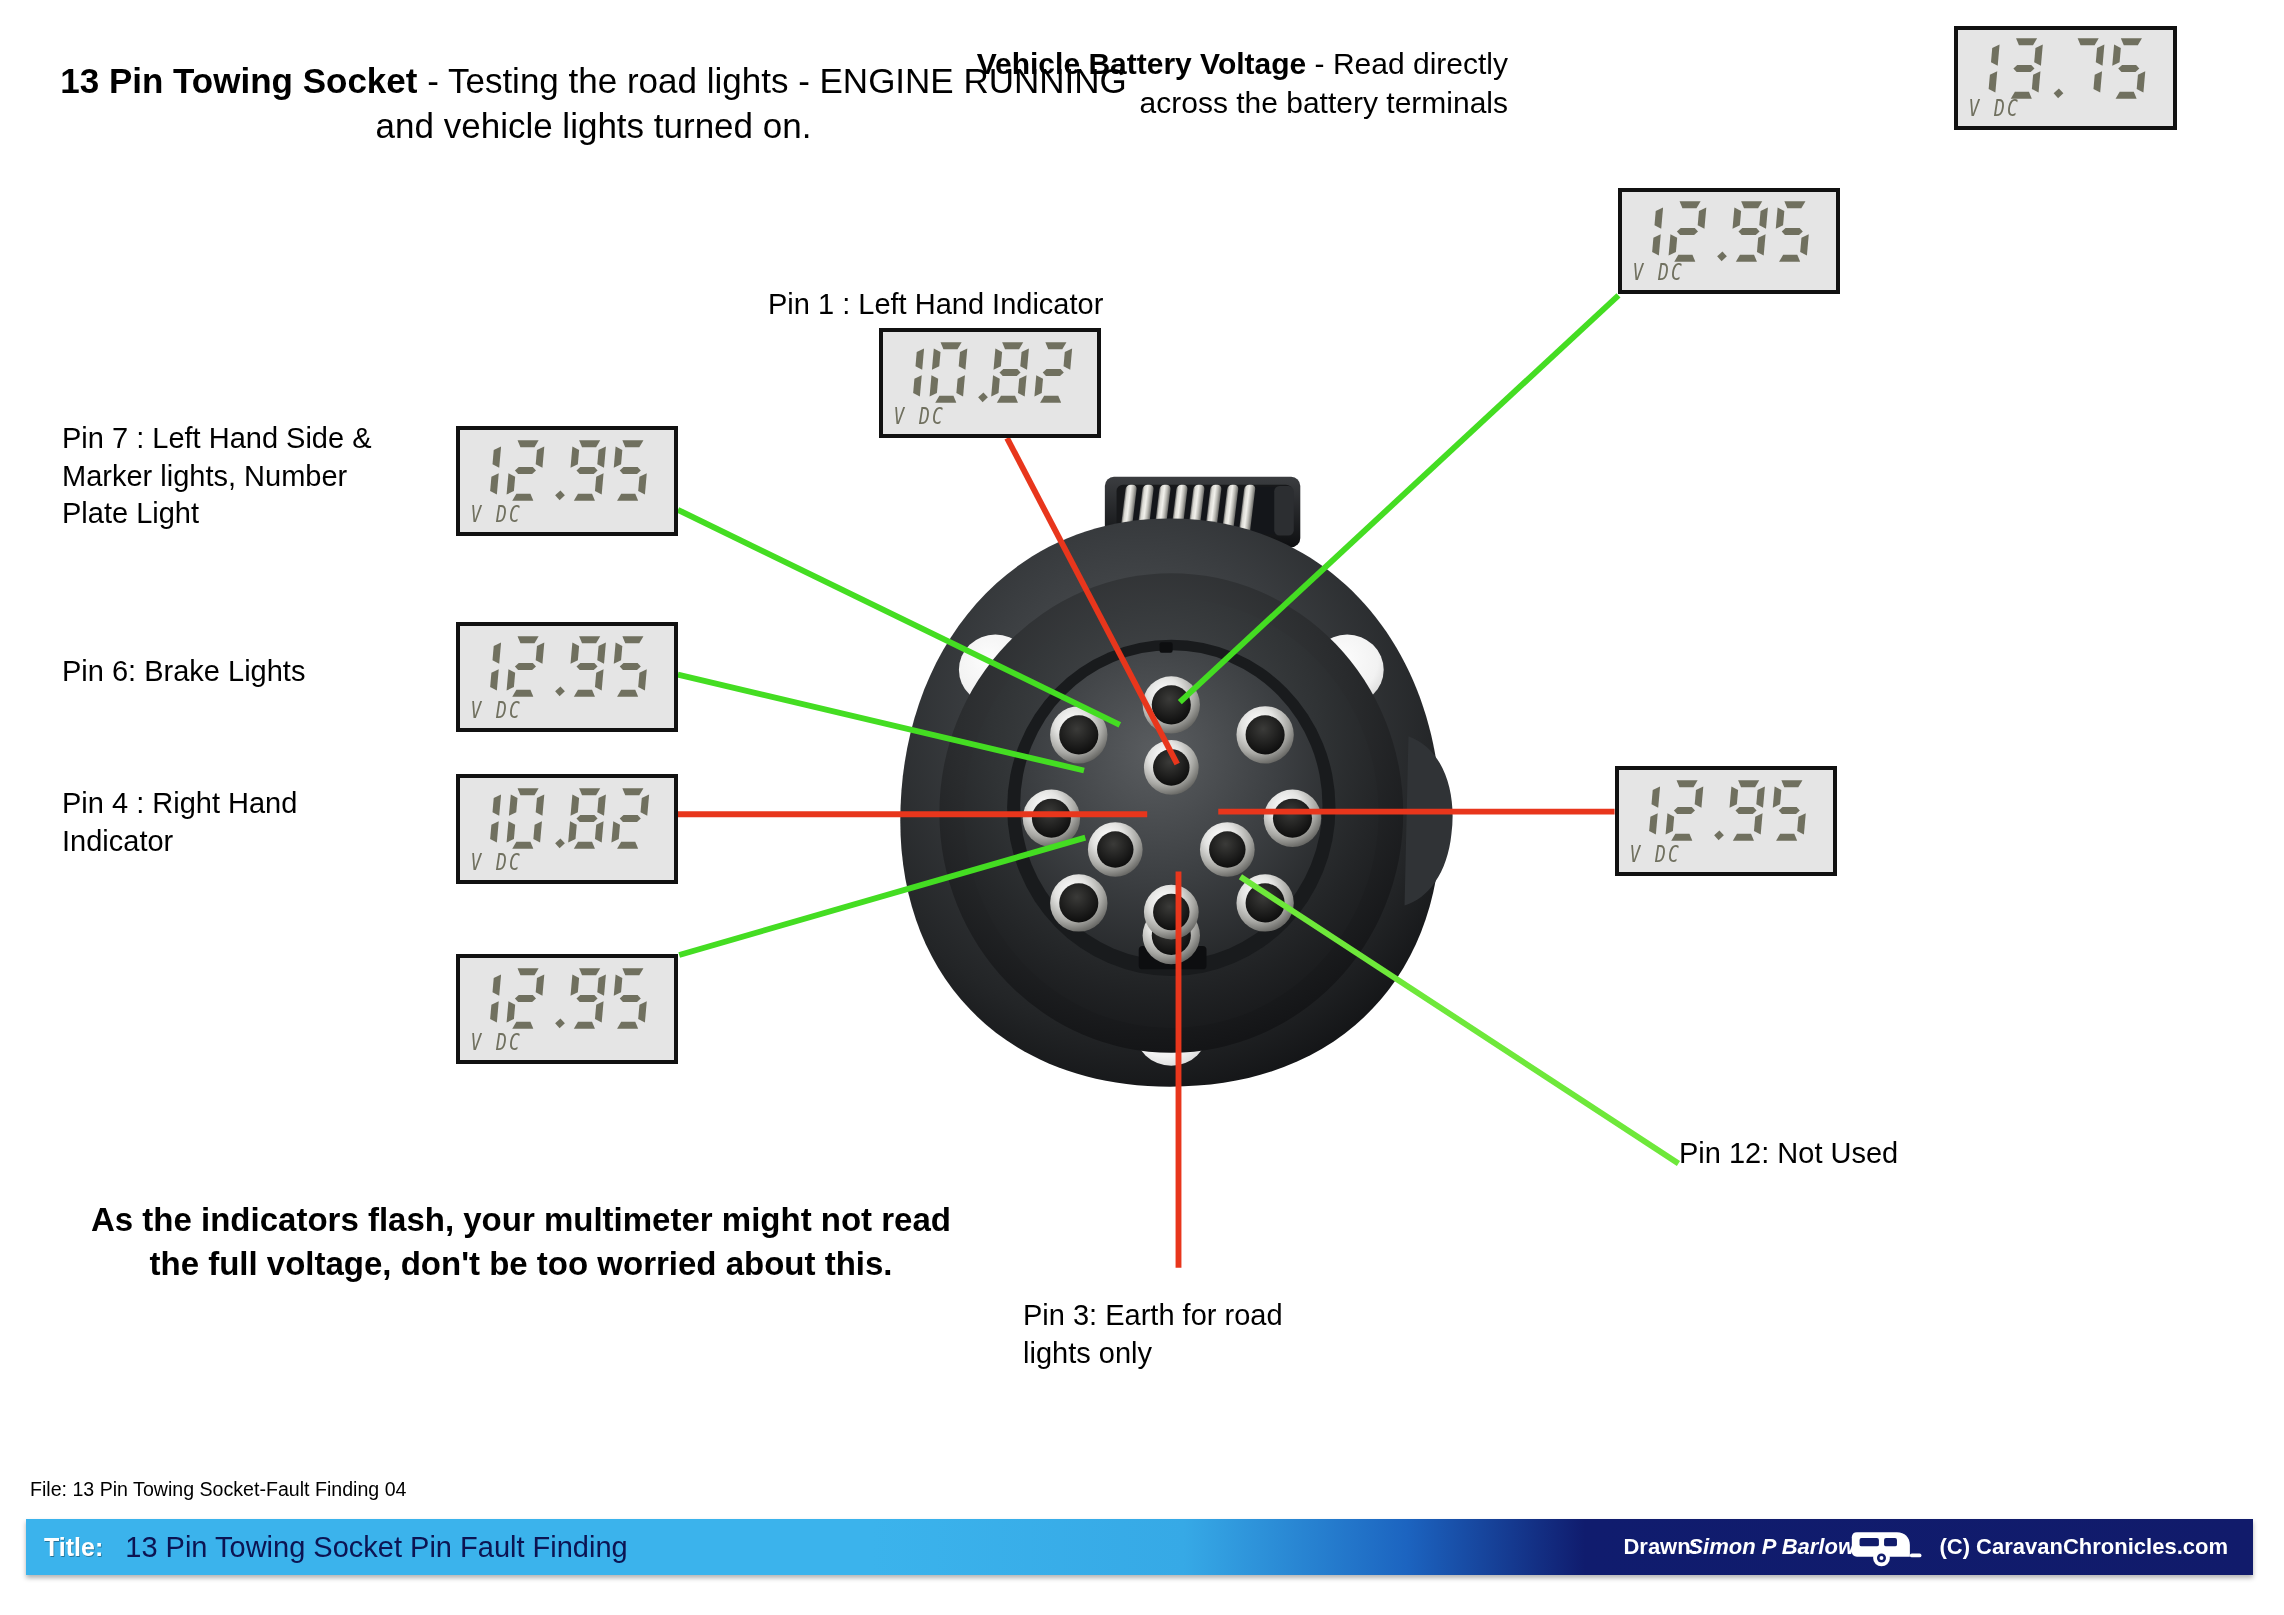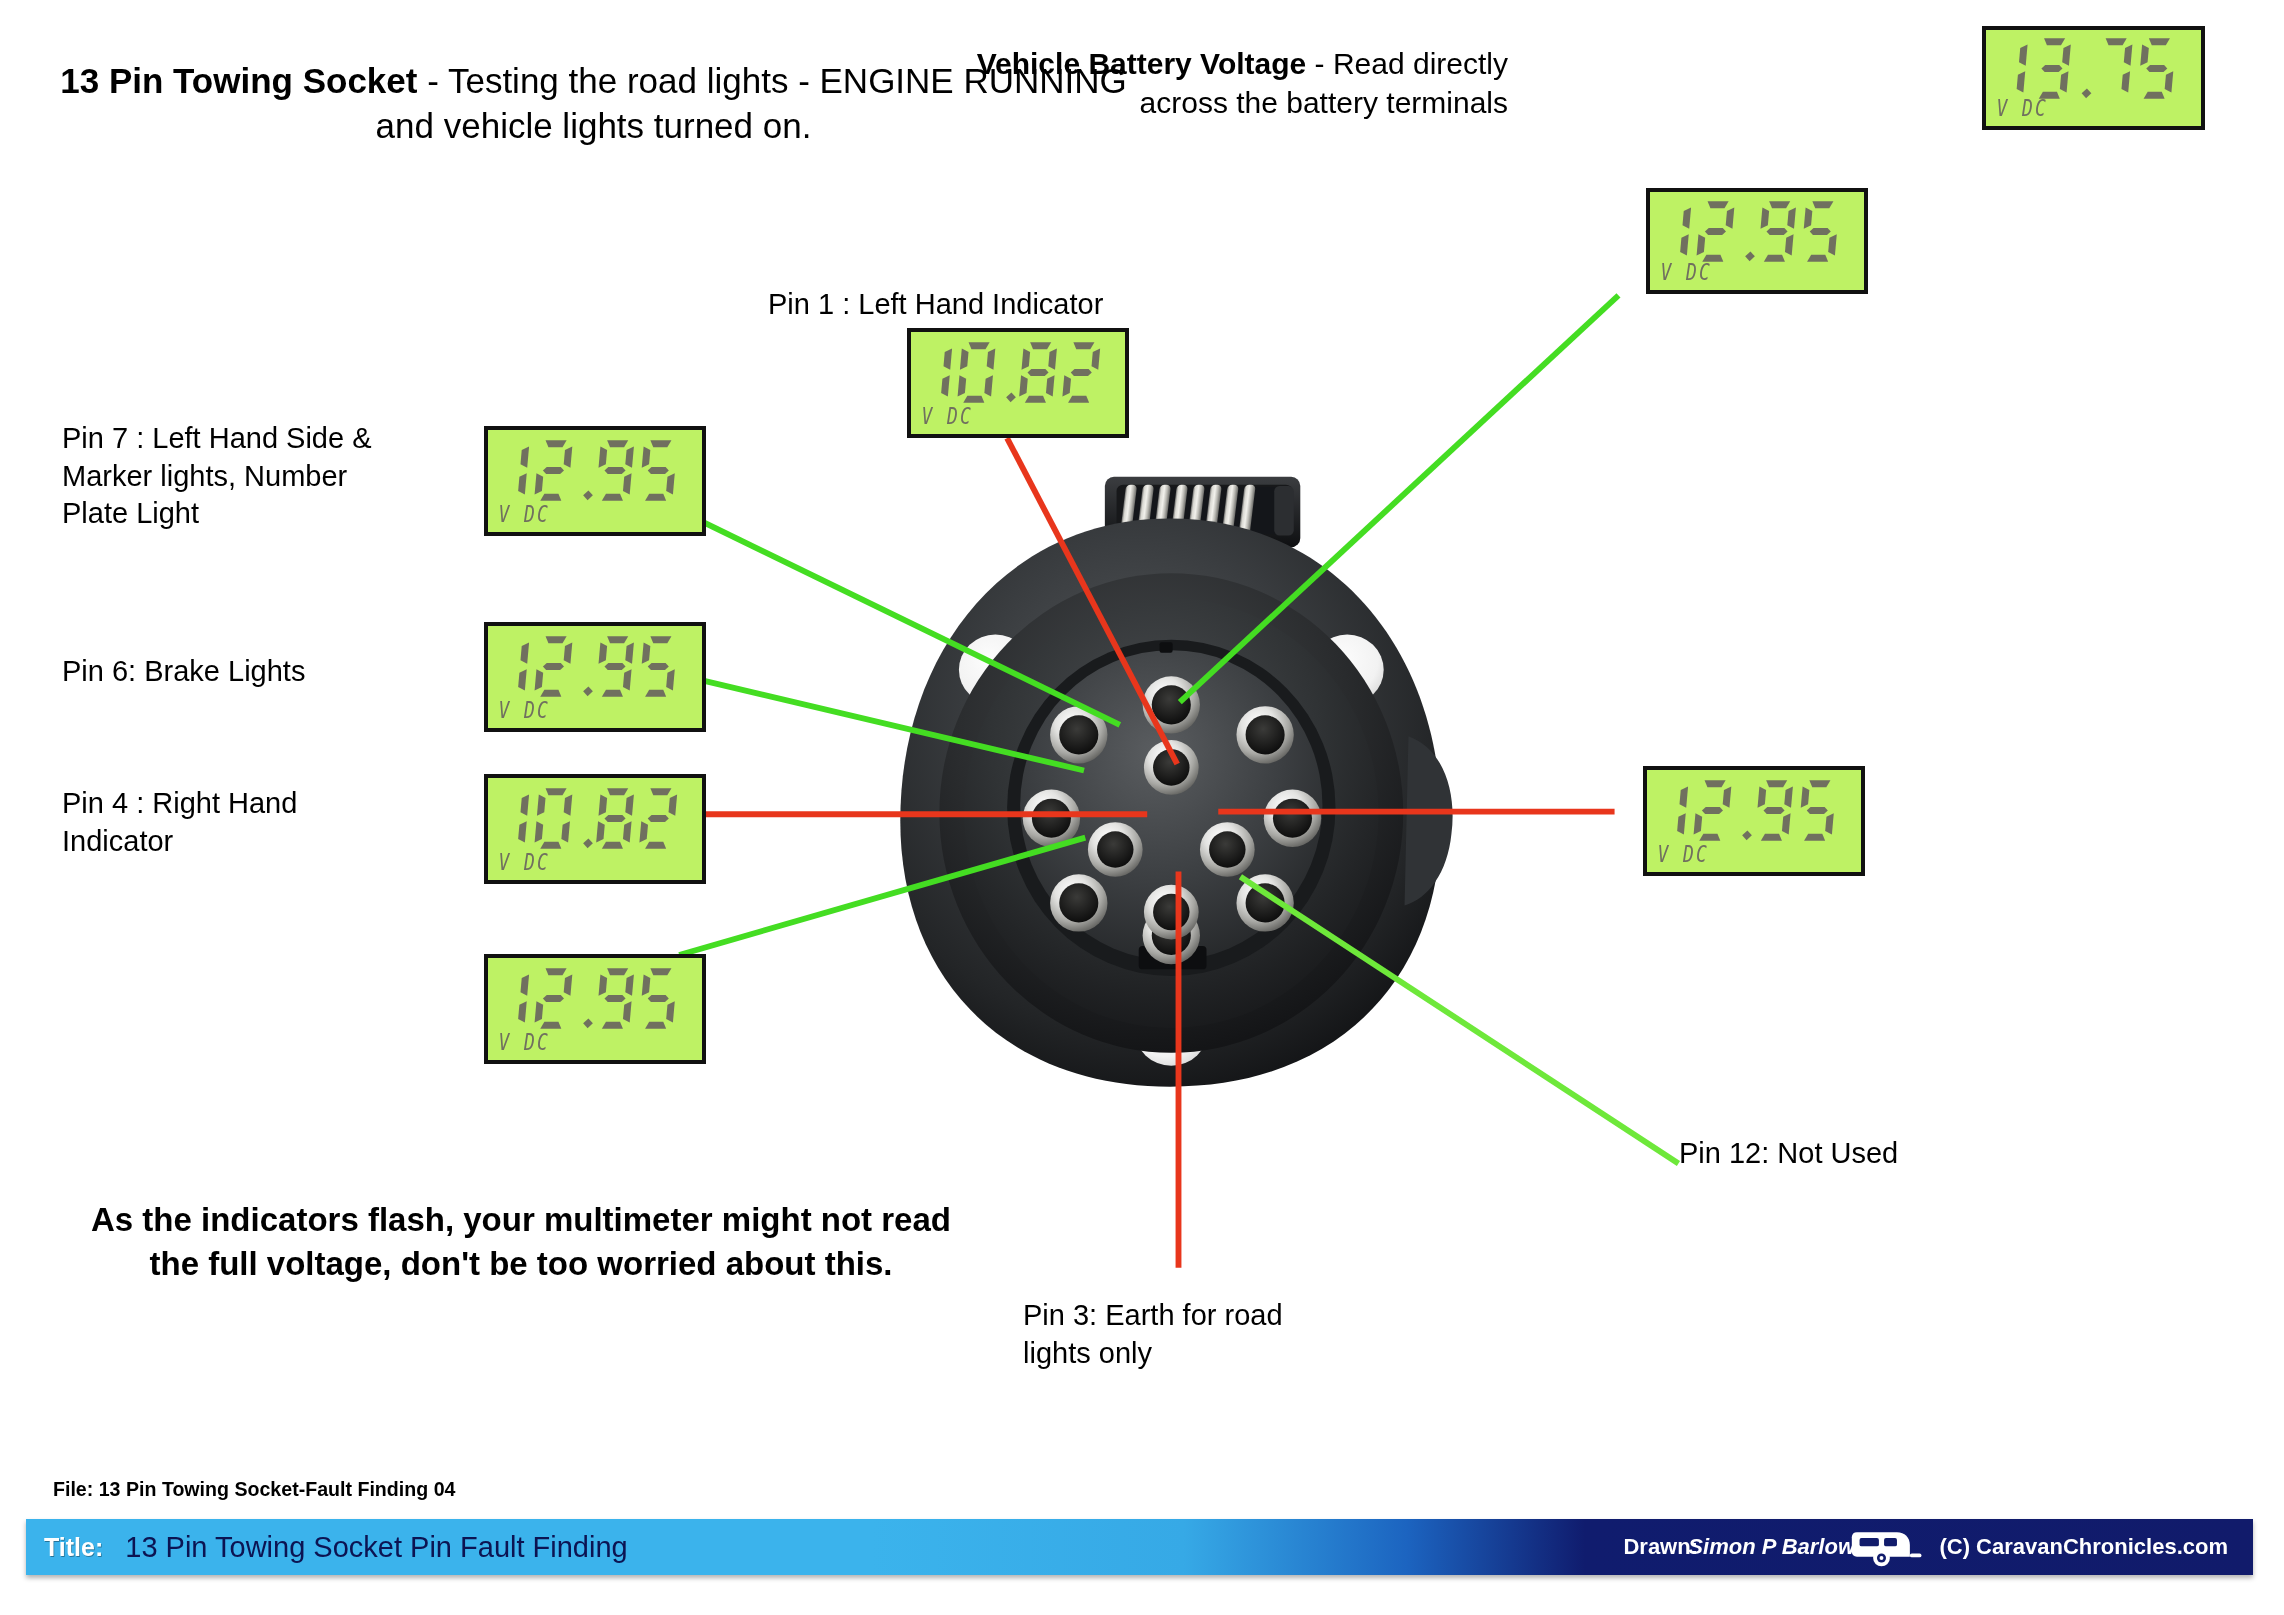--- a/index.html
+++ b/index.html
@@ -52,31 +52,29 @@
     text-align: center;
     font-size: 33px;
     line-height: 1.33;
     font-weight: 700;
   }
 
   .file-line {
     position: absolute;
     left: 30px; top: 1478px;
     font-size: 19.6px;
-    font-weight: 700;
-    margin-left: 23px;
+    font-weight: 400;
   }
 
   
   .lcd {
     position: absolute;
-    background: #bef264;
+    background: #e5e5e5;
     border: 4.6px solid #111111;
     box-sizing: border-box;
-    margin-left: 28px;
   }
   .lcd .digits {
     position: absolute;
     left: 0; right: 6.5px; top: 3.9px;
     height: 72%;
     display: flex;
     align-items: center;
     justify-content: center;
   }
   .lcd svg { display: block; }

